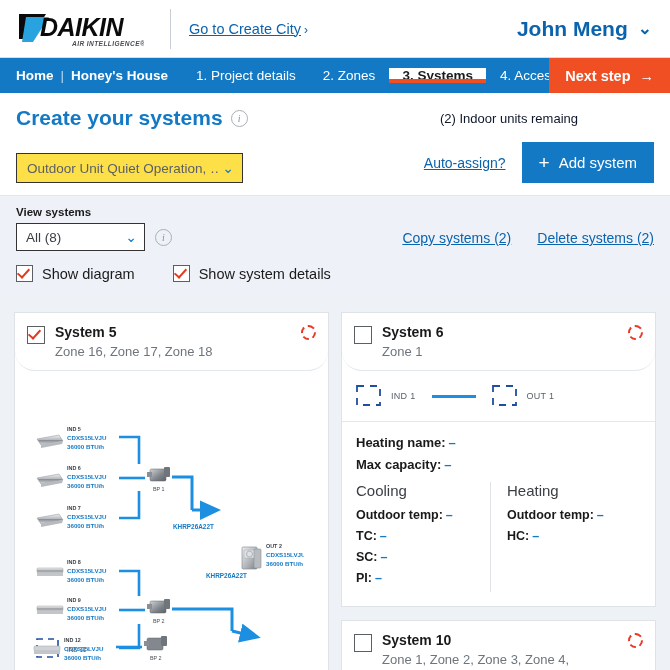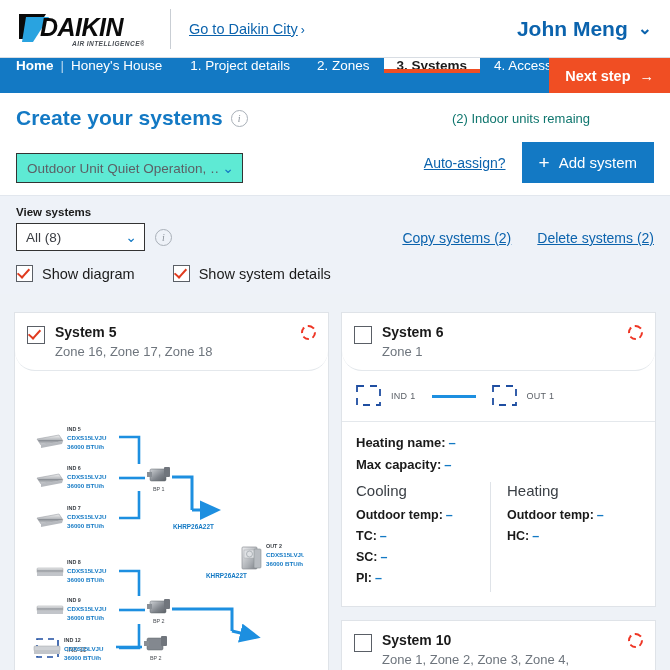--- a/index.html
+++ b/index.html
@@ -26,30 +26,30 @@
   }
   .daikin-city .chev{text-decoration:none;display:inline-block;margin-left:3px;font-size:12px;}
   .user{
     margin-left:auto;margin-right:18px;display:flex;align-items:center;gap:10px;
     color:#0b63ad;font-size:21px;font-weight:bold;cursor:pointer;white-space:nowrap;
   }
   .user .caret{font-size:17px;font-weight:bold;}
 
   
   .nav{
-    height:35px;background:#1379c4;display:flex;align-items:flex-start;
+    height:35px;background:#1379c4;display:flex;align-items:center;
     position:relative;overflow:hidden;
   }
   .nav-home{
     display:flex;align-items:center;color:#fff;font-size:13.5px;padding:0 14px 0 16px;
     white-space:nowrap;cursor:pointer;
   }
   .nav-home b{font-weight:bold;margin-right:7px;}
   .nav-home .bar{opacity:.7;margin-right:7px;}
-  .nav-home span.house{font-weight:normal;}
+  .nav-home span.house{font-weight:bold;}
   .nav-sep{width:1px;background:#5ba4da;margin:6px 0;}
   .nav-item{
     display:flex;align-items:center;color:#fff;font-size:13.5px;padding:0 13px;
     white-space:nowrap;cursor:pointer;position:relative;
   }
   .nav-item.active{background:#fff;color:#1a1a1a;font-weight:bold;}
   .nav-item.active::after{
     content:"";position:absolute;left:0;right:0;bottom:0;height:4px;background:#f04e23;
   }
   .next-step{
@@ -62,26 +62,26 @@
   .headblock{background:#fff;padding:13px 16px 12px 16px;position:relative;}
   .h-row1{display:flex;align-items:center;}
   .page-title{color:#1379c4;font-size:21px;font-weight:bold;white-space:nowrap;}
   .info-i{
     display:inline-flex;align-items:center;justify-content:center;
     width:15px;height:15px;border-radius:50%;border:1px solid #a9b0b8;
     color:#8a9199;font-size:10px;font-style:italic;margin-left:8px;
     font-family:"Liberation Serif",serif;cursor:pointer;flex:none;
   }
   .remaining{
-    position:absolute;left:452px;top:18px;font-size:13px;color:#0f766e;white-space:nowrap;
+    position:absolute;left:440px;top:18px;font-size:13px;color:#0f172a;white-space:nowrap;
   }
   .h-row2{margin-top:12px;display:flex;align-items:flex-end;}
   .field-label{font-size:11.5px;font-weight:bold;color:#1a1a1a;margin-bottom:5px;}
   .select{
-    width:227px;height:30px;border:1px solid #333;background:#5eead4;
+    width:227px;height:30px;border:1px solid #333;background:#fde047;
     display:flex;align-items:center;padding:0 8px 0 10px;box-sizing:border-box;
     font-size:13.5px;color:#5c6066;cursor:pointer;
   }
   .select .sel-text{flex:1;overflow:hidden;white-space:nowrap;}
   .chev-down{color:#1379c4;font-size:14px;margin-left:4px;}
   .h-actions{margin-left:auto;display:flex;align-items:center;gap:16px;padding-bottom:0px;}
   .link-blue{
     color:#0b63ad;font-size:14px;text-decoration:underline;cursor:pointer;white-space:nowrap;
   }
   .btn-add{
@@ -167,21 +167,21 @@
     <div class="logo-wrap">
       <svg class="logo-svg" width="128" height="40" viewBox="0 0 128 40">
         <polygon points="3,5 30,5 14,30 3,30" fill="#0a0a0a"></polygon>
         <polygon points="10,8 33,8 17,33 6,33" fill="#29a3e0"></polygon>
         <text x="24" y="27" font-family="Liberation Sans, sans-serif" font-size="25" font-weight="bold" font-style="italic" fill="#0a0a0a" letter-spacing="-0.5">DAIKIN</text>
         <text x="56" y="37" font-family="Liberation Sans, sans-serif" font-size="6.6" font-weight="bold" font-style="italic" fill="#4a4f55" letter-spacing="0.4">AIR INTELLIGENCE®</text>
       </svg>
     </div>
     <div class="topdivider"></div>
     <div class="daikin-city">
-      <span>Go to Daikin City</span><span class="chev">›</span>
+      <span>Go to Create City</span><span class="chev">›</span>
     </div>
     <div class="user">
       <span>John Meng</span>
       <span class="caret">⌄</span>
     </div>
   </div>
 
   <div class="nav">
     <div class="nav-home">
       <b>Home</b>

